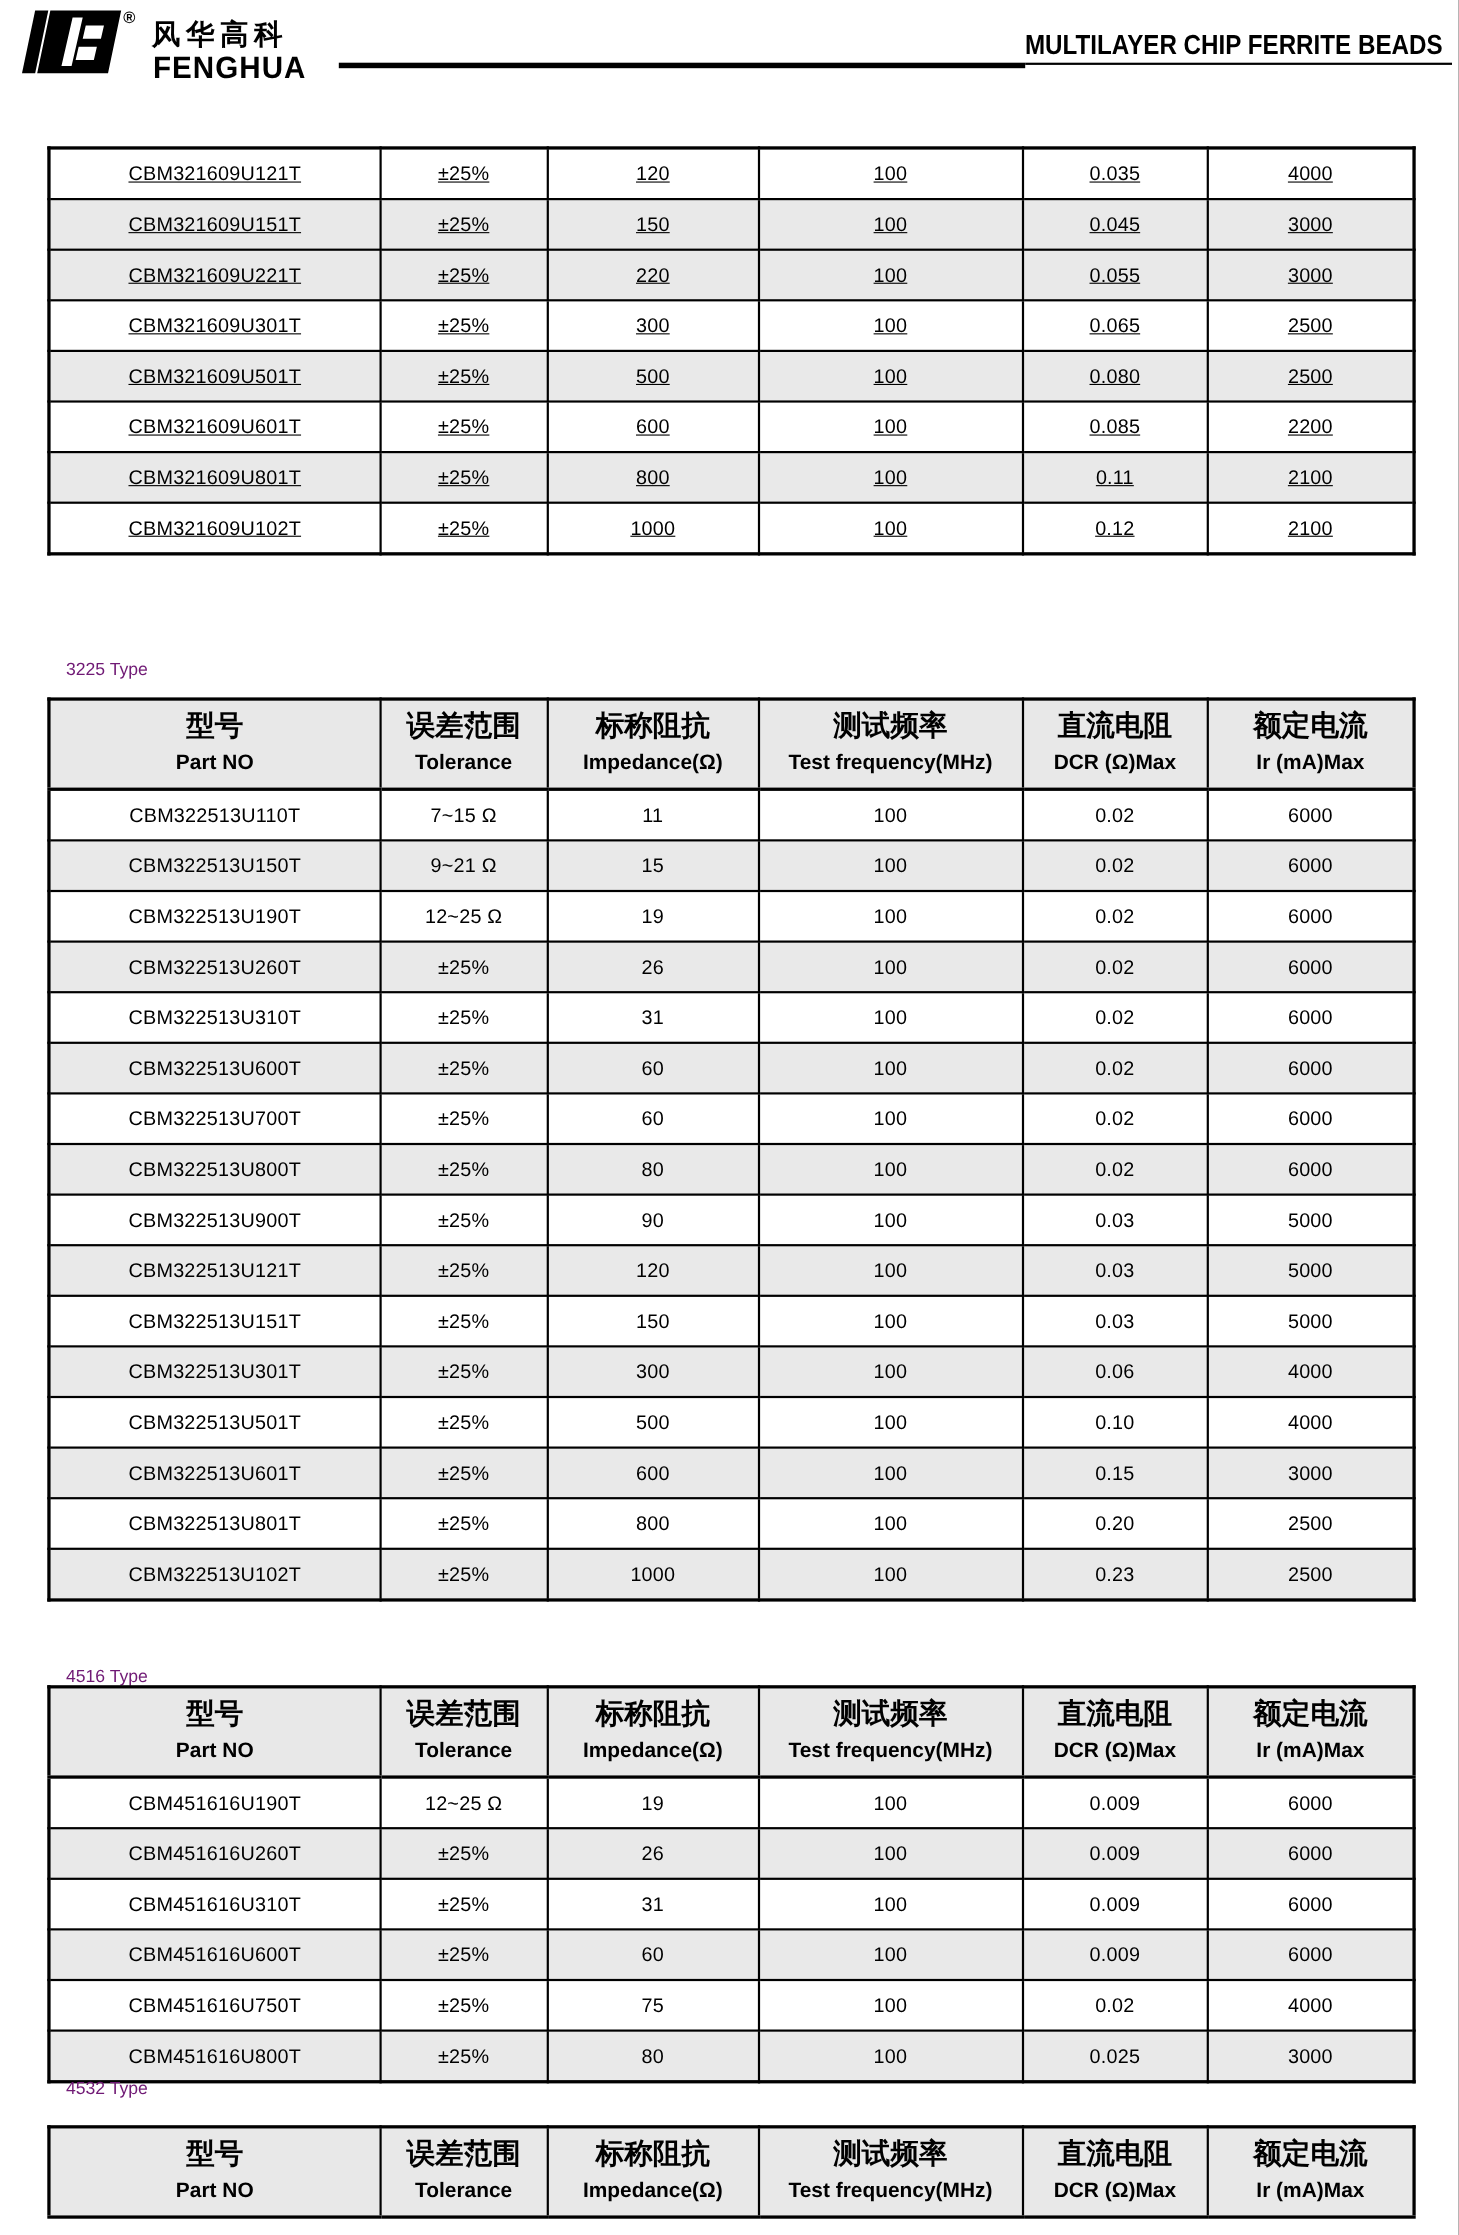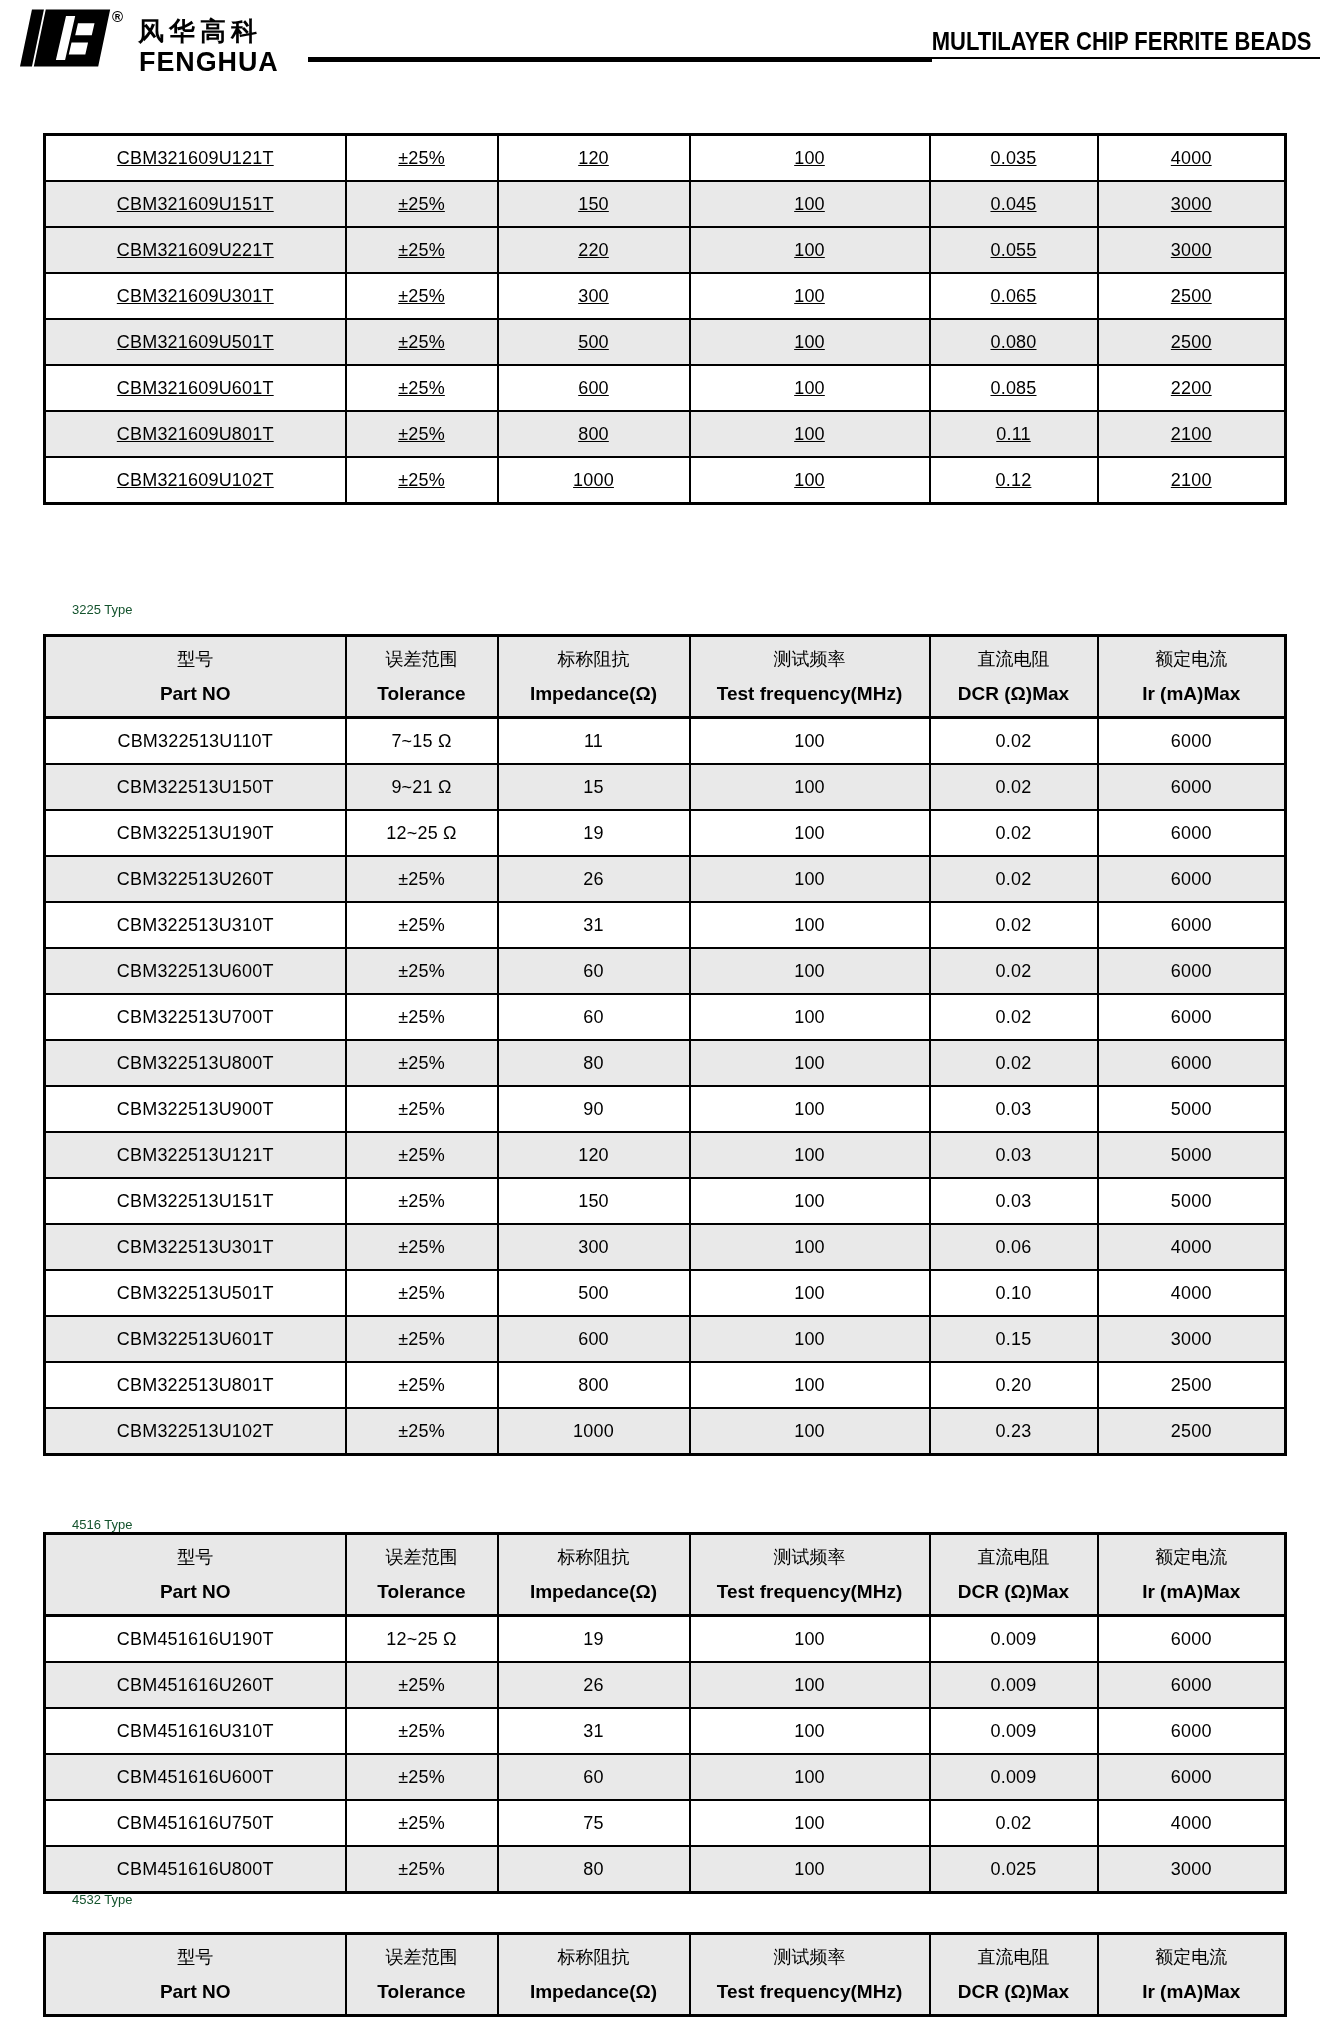--- a/index.html
+++ b/index.html
@@ -13,35 +13,35 @@
   .reg-mark{position:absolute; left:112px; top:8px; font-size:15px; font-weight:bold;}
   .brand-cn{position:absolute; left:138px; top:14px; font-size:26px; font-weight:bold; letter-spacing:5px; line-height:34px;}
   .brand-en{position:absolute; left:139px; top:48px; font-size:28px; font-weight:bold; letter-spacing:1px; line-height:28px; transform:scaleX(.96); transform-origin:left;}
   .doc-title{
     position:absolute; right:14px; top:27px; font-size:25px; font-weight:bold;
     letter-spacing:0px; transform:scaleX(.88); transform-origin:right center; white-space:nowrap;
   }
   .rule-thick{position:absolute; left:308px; top:57px; width:624px; height:5px; background:#000;}
   .rule-thin{position:absolute; left:932px; top:57px; width:388px; height:2px; background:#000;}
   
-  .section-label{position:absolute; left:72px; font-size:13px; line-height:24px; color:#14532d;}
+  .section-label{position:absolute; left:60px; font-size:16px; line-height:24px; color:#701a75;}
   .lbl-1{top:598px;} .lbl-2{top:1496px;margin-top:17px;} .lbl-3{top:1888px;}
   
   table.spec{
     position:absolute; left:43px; width:1241px;
     border-collapse:collapse; table-layout:fixed;
     border:3px solid #000;
   }
   .t1{top:133px;text-decoration:underline;} .t2{top:634px;} .t3{top:1532px;} .t4{top:1932px;}
   table.spec th, table.spec td{
     border:2px solid #000; text-align:center; vertical-align:middle;
     padding:0; overflow:hidden; white-space:nowrap;
   }
   table.spec thead th{background:#e8e8e8; border-bottom:3px solid #000; font-weight:normal;}
-  .h-cn{font-size:18px; line-height:26px; padding:9px 0 5px 0; font-weight:normal; font-family:"Liberation Sans",sans-serif;}
+  .h-cn{font-size:26px; line-height:26px; padding:9px 0 5px 0; font-weight:bold; font-family:"Liberation Sans",sans-serif;}
   .h-en{font-size:19px; line-height:24px; padding:5px 0 10px 0; font-weight:bold;}
   table.spec td{height:44px; font-size:18px; letter-spacing:.2px;}
   table.spec tr.stripe td{background:#e9e9e9;}
 </style>
 </head>
 <body>
 
 <div class="page">
 
   <svg class="logo-mark" viewBox="0 0 100 64" xmlns="http://www.w3.org/2000/svg">

